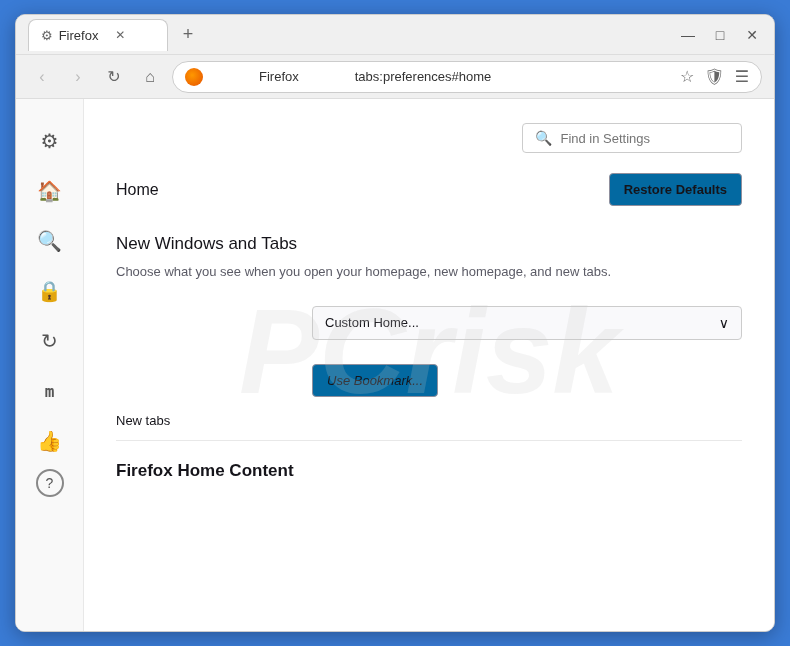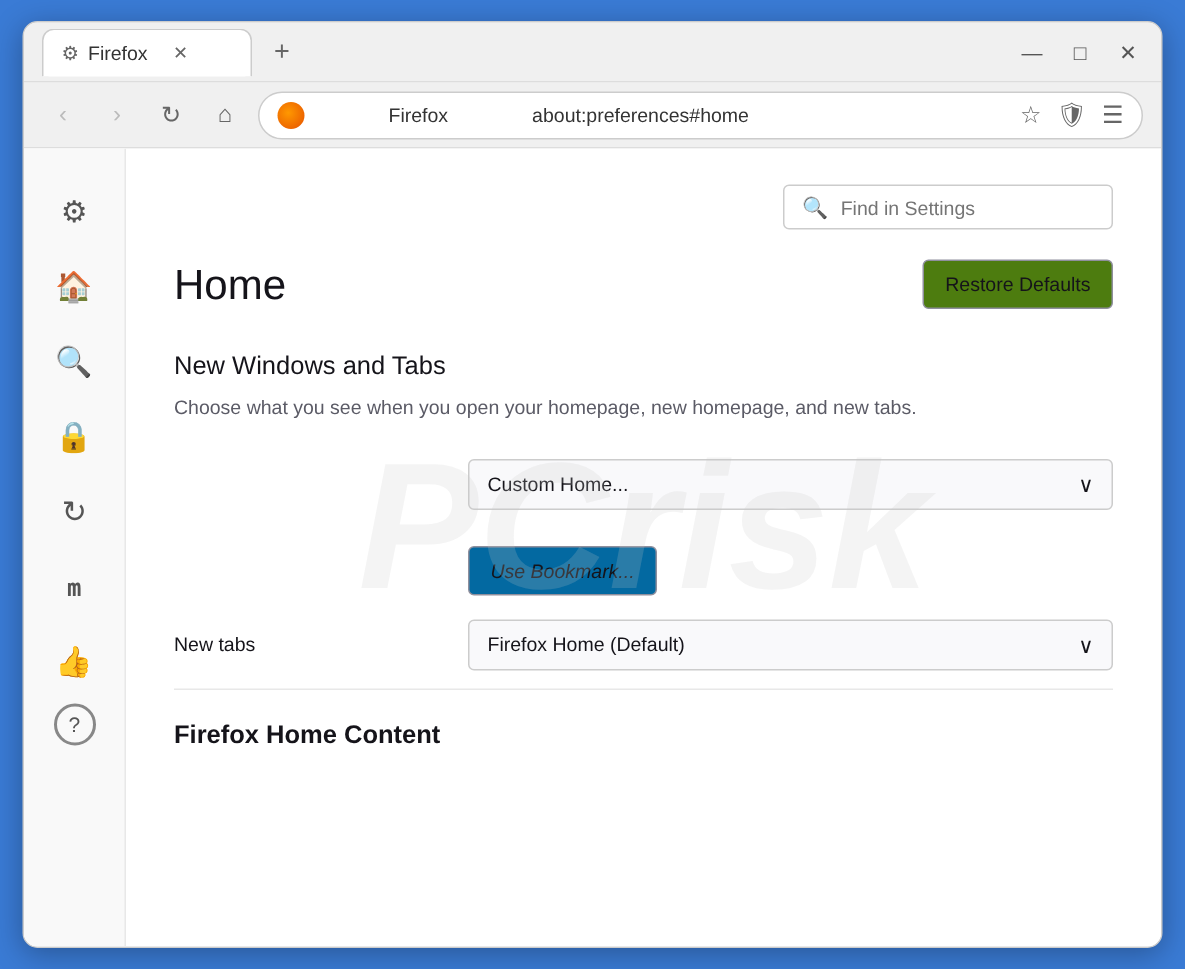--- a/index.html
+++ b/index.html
@@ -232,32 +232,33 @@
       color: #666;
       font-size: 14px;
     }
     .page-header {
       display: flex;
       align-items: center;
       justify-content: space-between;
       margin-bottom: 28px;
     }
     .page-title {
-      font-size: 28px;
+      font-size: 16px;
       font-weight: 400;
       color: #15141a;
     }
     .restore-btn {
       border: 1px solid #8f8f9d;
-      background: #4d7c0f;
+      background: #0369a1;
       border-radius: 4px;
       padding: 8px 14px;
       font-size: 13px;
       cursor: pointer;
       color: #15141a;
+      font-weight: bold;
     }
     .section-title {
       font-size: 17px;
       font-weight: 400;
       color: #15141a;
       margin-bottom: 8px;
     }
     .section-desc {
       font-size: 13px;
       color: #5b5b66;
@@ -361,21 +362,21 @@
   </div>
 
   <div class="nav-bar">
     <div class="nav-btn disabled">‹</div>
     <div class="nav-btn disabled">›</div>
     <div class="nav-btn">↻</div>
     <div class="nav-btn">⌂</div>
     <div class="address-bar">
       <div class="firefox-logo"></div>
       <span class="address-text">Firefox</span>
-      <span class="address-text">about:preferences#home</span>
+      <span class="address-text">tabs:preferences#home</span>
       <div class="address-icons">
         <span class="addr-icon">☆</span>
         <span class="addr-icon">🛡</span>
         <span class="addr-icon">☰</span>
       </div>
     </div>
   </div>
 
   <div class="main-area">
 
@@ -425,25 +426,19 @@
         </div>
 
         <div class="button-row">
           <button class="btn-primary">
             <span>Use Bookmark...</span>
           </button>
         </div>
 
         <div class="setting-row">
           <div class="setting-label">New tabs</div>
-          <div class="setting-control">
-            <div class="dropdown-control">
-              <span>Firefox Home (Default)</span>
-              <span class="chevron-down"></span>
-            </div>
-          </div>
         </div>
       </div>
 
       <div class="section-title-2">Firefox Home Content</div>
     </div>
   </div>
 </div>
 
 </body></html>

